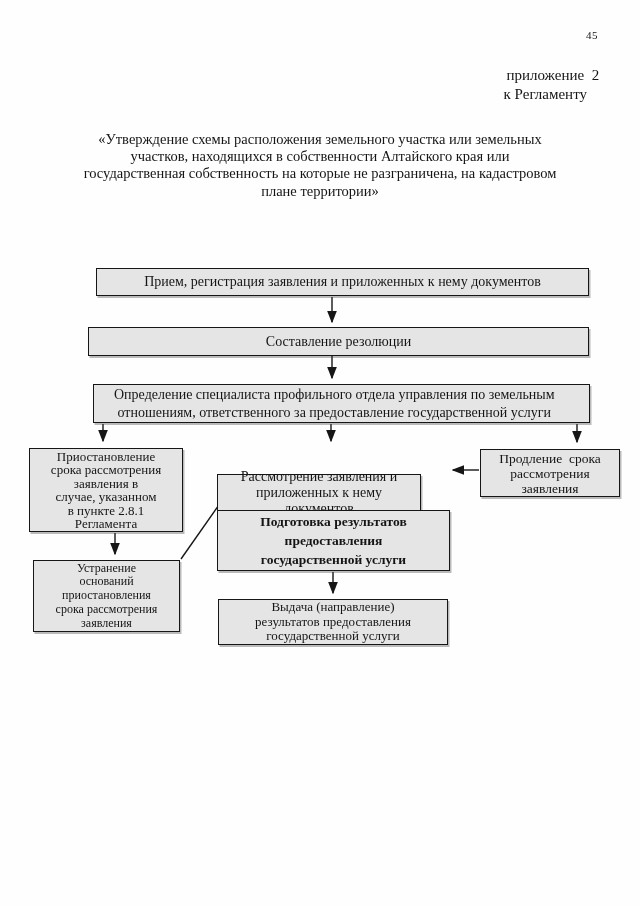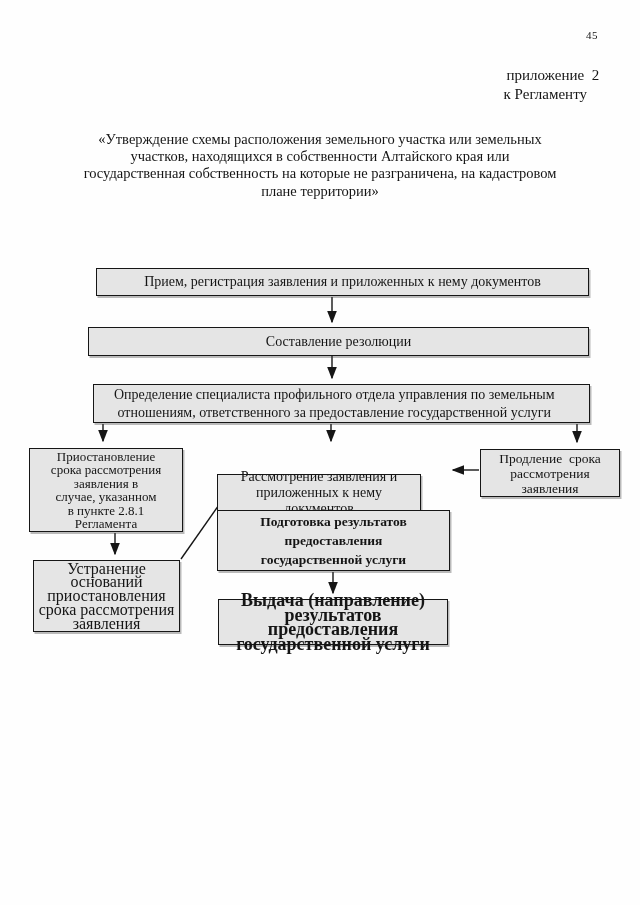--- a/index.html
+++ b/index.html
@@ -46,22 +46,22 @@
     text-align:center; justify-content:flex-start; padding-left:20px;
   }
 
   #box-reception   { left:96px;  top:268px; width:493px; height:28px; font-size:14px; }
   #box-resolution  { left:88px;  top:327px; width:501px; height:29px; font-size:14px; }
   #box-specialist  { left:93px;  top:384px; width:497px; height:39px; font-size:14px; line-height:18px; }
   #box-suspension  { left:29px;  top:448px; width:154px; height:84px; font-size:13px;   line-height:13.5px; }
   #box-review      { left:217px; top:448px; width:204px; height:37px; font-size:14px;   line-height:16px;margin-top:26px; }
   #box-extension   { left:480px; top:449px; width:140px; height:48px; font-size:13.5px; line-height:15px; }
   #box-preparation { left:217px; top:510px; width:233px; height:61px; font-size:13.5px; line-height:19px;font-weight:bold; }
-  #box-elimination { left:33px;  top:560px; width:147px; height:72px; font-size:16px;   line-height:13.8px; }
-  #box-issuance    { left:218px; top:599px; width:230px; height:46px; font-size:18px; line-height:14.5px;font-weight:bold; }
+  #box-elimination { left:33px;  top:560px; width:147px; height:72px; font-size:12px;   line-height:13.8px; }
+  #box-issuance    { left:218px; top:599px; width:230px; height:46px; font-size:13px; line-height:14.5px; }
 </style>
 </head>
 <body>
 
 <div class="page">
 
   <div class="page-number">45</div>
 
   <div class="appendix">
     <div class="l1">приложение&nbsp;&nbsp;2</div>

